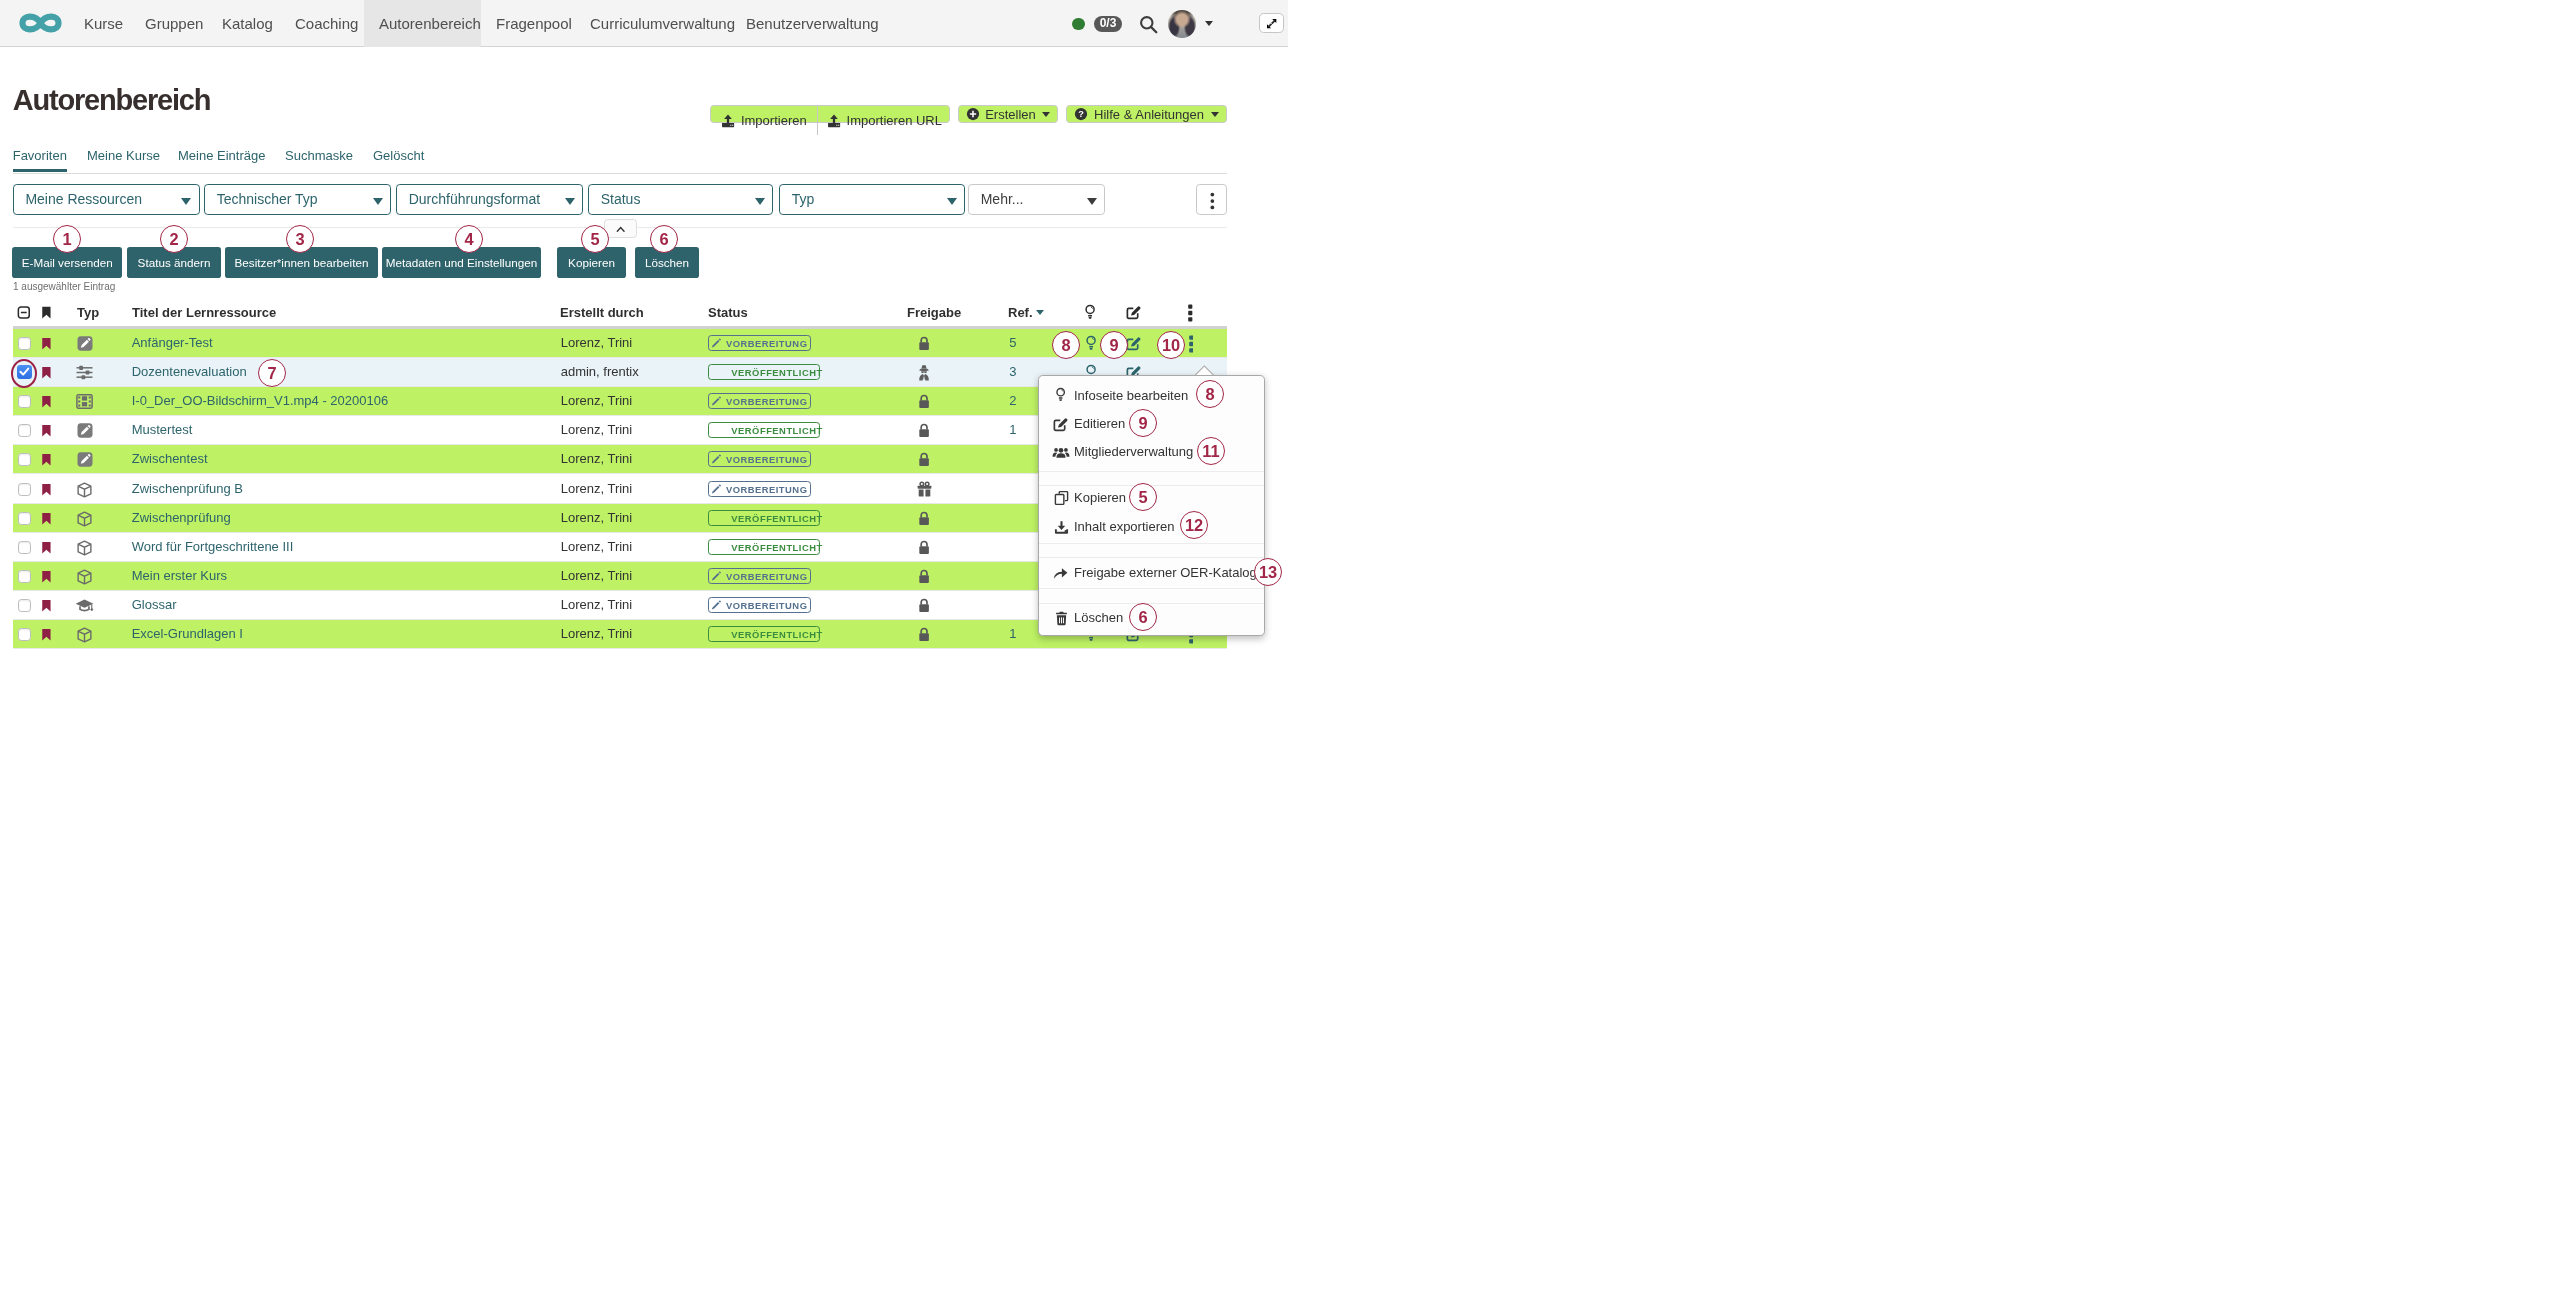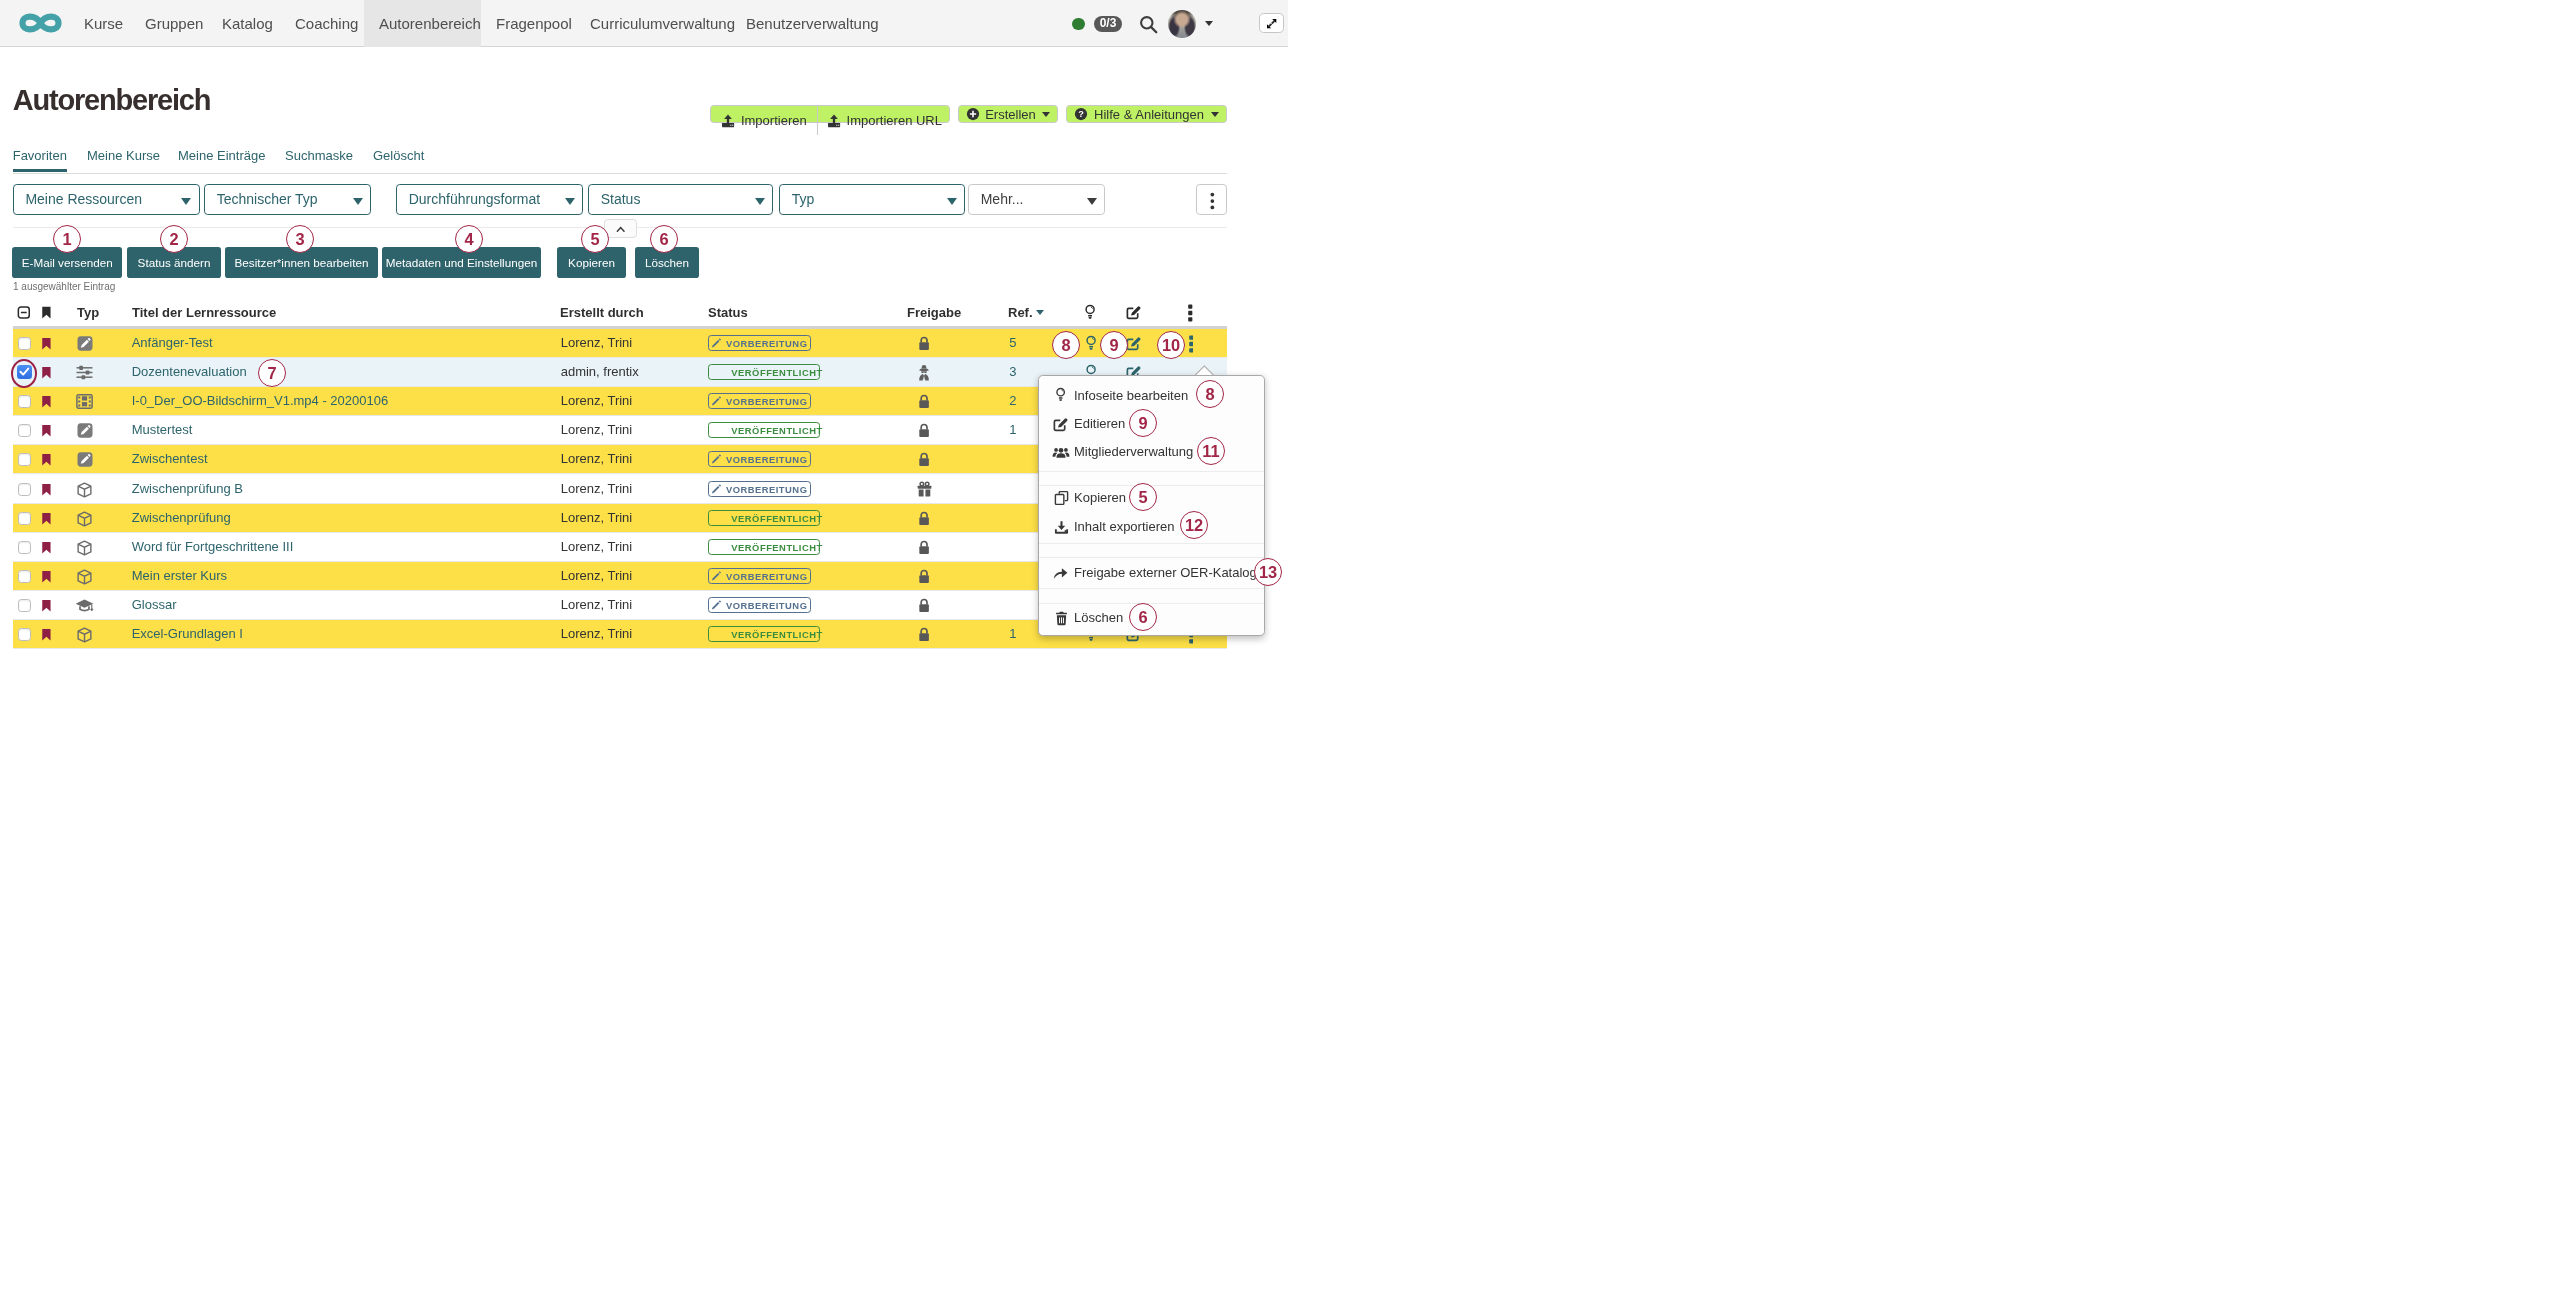--- a/index.html
+++ b/index.html
@@ -40,21 +40,21 @@
     align-items:center; justify-content:center; white-space:nowrap; }
   
   .ann { position:absolute; width:28px; height:28px; border-radius:50%;
     border:1.9px solid #a12647; background:#fff; color:#a12647;
     font-size:16.4px; font-weight:bold; display:flex; align-items:center;
     justify-content:center; z-index:40; }
   
   .hdr { position:absolute; font-size:13px; font-weight:bold; color:#2f2f2f; top:305px; white-space:nowrap; }
   #hdrband { position:absolute; left:12.7px; top:326px; width:1214px; height:2.8px; background:#d2d2d2; }
   .row { position:absolute; left:12.7px; width:1214px; height:29px; border-bottom:0.9px solid #e8e8e8; }
-  .row.odd { background:#fde047; }
+  .row.odd { background:#bef264; }
   .row.sel { background:#e9f3f8; }
   .cell { position:absolute; top:0; height:28px; line-height:28px; font-size:13px; white-space:nowrap; }
   .title { color:#2d646c; }
   .creator { color:#333; }
   .refn { color:#2d646c; }
   .cbx { position:absolute; left:5.2px; top:7.5px; width:13px; height:13px;
     background:#fff; border:0.9px solid #bdbdbd; border-radius:3.3px;
     box-shadow:inset 0 0.9px 1.9px rgba(0,0,0,0.08); }
   .badge { position:absolute; top:6.1px; height:16.4px; border-radius:3.3px;
     border:0.9px solid; font-size:9.4px; font-weight:bold; letter-spacing:0.5px;
@@ -280,21 +280,21 @@
 
 <span class="tab" style="left:12.7px">Favoriten</span>
 <span class="tab" style="left:87px">Meine Kurse</span>
 <span class="tab" style="left:178px">Meine Einträge</span>
 <span class="tab" style="left:285px">Suchmaske</span>
 <span class="tab" style="left:373px">Gelöscht</span>
 <div id="tabline"></div>
 <div id="tabactive"></div>
 
 <div class="filter" style="left:12.7px;width:187px">Meine Ressourcen<span class="car"></span></div>
-<div class="filter" style="left:204px;width:167px">Technischer Typ<span class="car"></span></div>
+<div class="filter" style="left:204px;width:187px">Technischer Typ<span class="car"></span></div>
 <div class="filter" style="left:396px;width:187px">Durchführungsformat<span class="car"></span></div>
 <div class="filter" style="left:588px;width:185px">Status<span class="car"></span></div>
 <div class="filter" style="left:779px;width:186px">Typ<span class="car"></span></div>
 <div class="filter gray" style="left:968px;width:137px">Mehr...<span class="car"></span></div>
 <div class="abs" style="left:1196px;top:184px;width:31px;height:31px;border:0.9px solid #c9c9c9;border-radius:3.8px;background:#fff">
   <svg class="abs" style="left:13px;top:6.6px" width="4.7" height="18" viewBox="0 0 5 19">
       <g fill="#333">
         <circle cx="2.5" cy="2.6" r="2"></circle>
         <circle cx="2.5" cy="9.5" r="2"></circle>
         <circle cx="2.5" cy="16.4" r="2"></circle>

